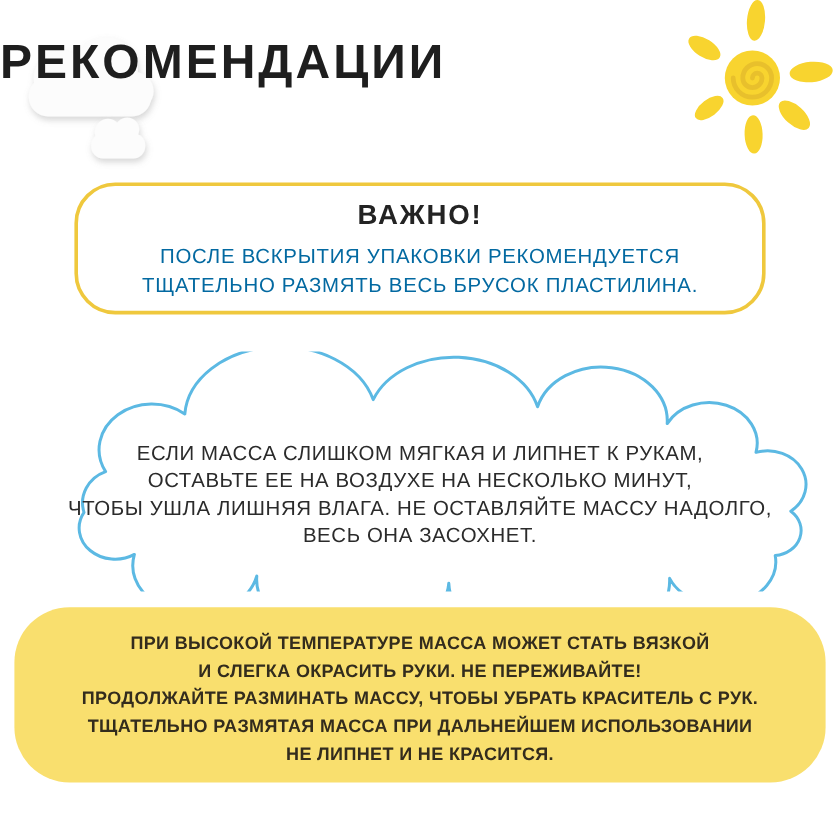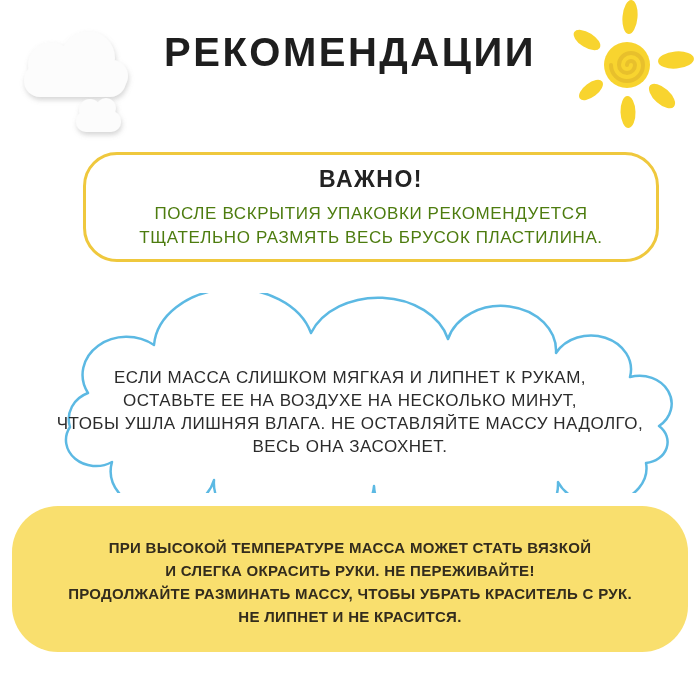--- a/index.html
+++ b/index.html
@@ -7,44 +7,43 @@
     position:relative;
     width:700px;height:700px;
     background:#ffffff;
     overflow:hidden;
     font-family:"Liberation Sans","DejaVu Sans",sans-serif;
     color:#2b2b2b;
   }
   
   .page-title{
     position:absolute;top:30px;left:0;width:700px;
-    text-align:center;
+    text-align:left;
     font-size:40px;font-weight:700;letter-spacing:2.5px;
     color:#1e1e1e;line-height:44px;
   }
   .clouds-wrap{position:absolute;left:6px;top:12px;width:150px;height:135px;}
   .sun-wrap{position:absolute;left:564px;top:0px;width:132px;height:130px;}
 
   
   .important-box{
     position:absolute;left:62px;top:152px;width:576px;height:110px;
     box-sizing:border-box;
     border:3px solid #EFC83D;border-radius:34px;
     background:#ffffff;
     display:flex;flex-direction:column;justify-content:center;align-items:center;
     padding-top:2px;
-    margin-left:21px;
   }
   .important-heading{
     font-size:23px;font-weight:700;letter-spacing:1.5px;
     color:#232323;margin-bottom:9px;text-align:center;
   }
   .important-line{
     font-size:17px;letter-spacing:0.6px;line-height:24px;
-    text-align:center;color:#4d7c0f;
+    text-align:center;color:#0369a1;
   }
 
   
   .cloud-bubble{position:absolute;left:16px;top:293px;width:668px;height:200px;}
   .cloud-bubble svg{display:block;width:100%;height:100%;}
   .cloud-note-text{
     position:absolute;left:16px;top:309px;width:668px;height:200px;
     display:flex;flex-direction:column;justify-content:center;align-items:center;
     padding-top:6px;box-sizing:border-box;
   }
@@ -140,16 +139,17 @@
     <div class="cloud-note-line">ЕСЛИ МАССА СЛИШКОМ МЯГКАЯ И ЛИПНЕТ К РУКАМ,</div>
     <div class="cloud-note-line">ОСТАВЬТЕ ЕЕ НА ВОЗДУХЕ НА НЕСКОЛЬКО МИНУТ,</div>
     <div class="cloud-note-line">ЧТОБЫ УШЛА ЛИШНЯЯ ВЛАГА. НЕ ОСТАВЛЯЙТЕ МАССУ НАДОЛГО,</div>
     <div class="cloud-note-line">ВЕСЬ ОНА ЗАСОХНЕТ.</div>
   </div>
 
   <div class="warning-box">
     <div class="warning-line">ПРИ ВЫСОКОЙ ТЕМПЕРАТУРЕ МАССА МОЖЕТ СТАТЬ ВЯЗКОЙ</div>
     <div class="warning-line">И СЛЕГКА ОКРАСИТЬ РУКИ. НЕ ПЕРЕЖИВАЙТЕ!</div>
     <div class="warning-line">ПРОДОЛЖАЙТЕ РАЗМИНАТЬ МАССУ, ЧТОБЫ УБРАТЬ КРАСИТЕЛЬ С РУК.</div>
+    <div class="warning-line">ТЩАТЕЛЬНО РАЗМЯТАЯ МАССА ПРИ ДАЛЬНЕЙШЕМ ИСПОЛЬЗОВАНИИ</div>
     <div class="warning-line">НЕ ЛИПНЕТ И НЕ КРАСИТСЯ.</div>
   </div>
 
 </div>
 
 </body></html>

